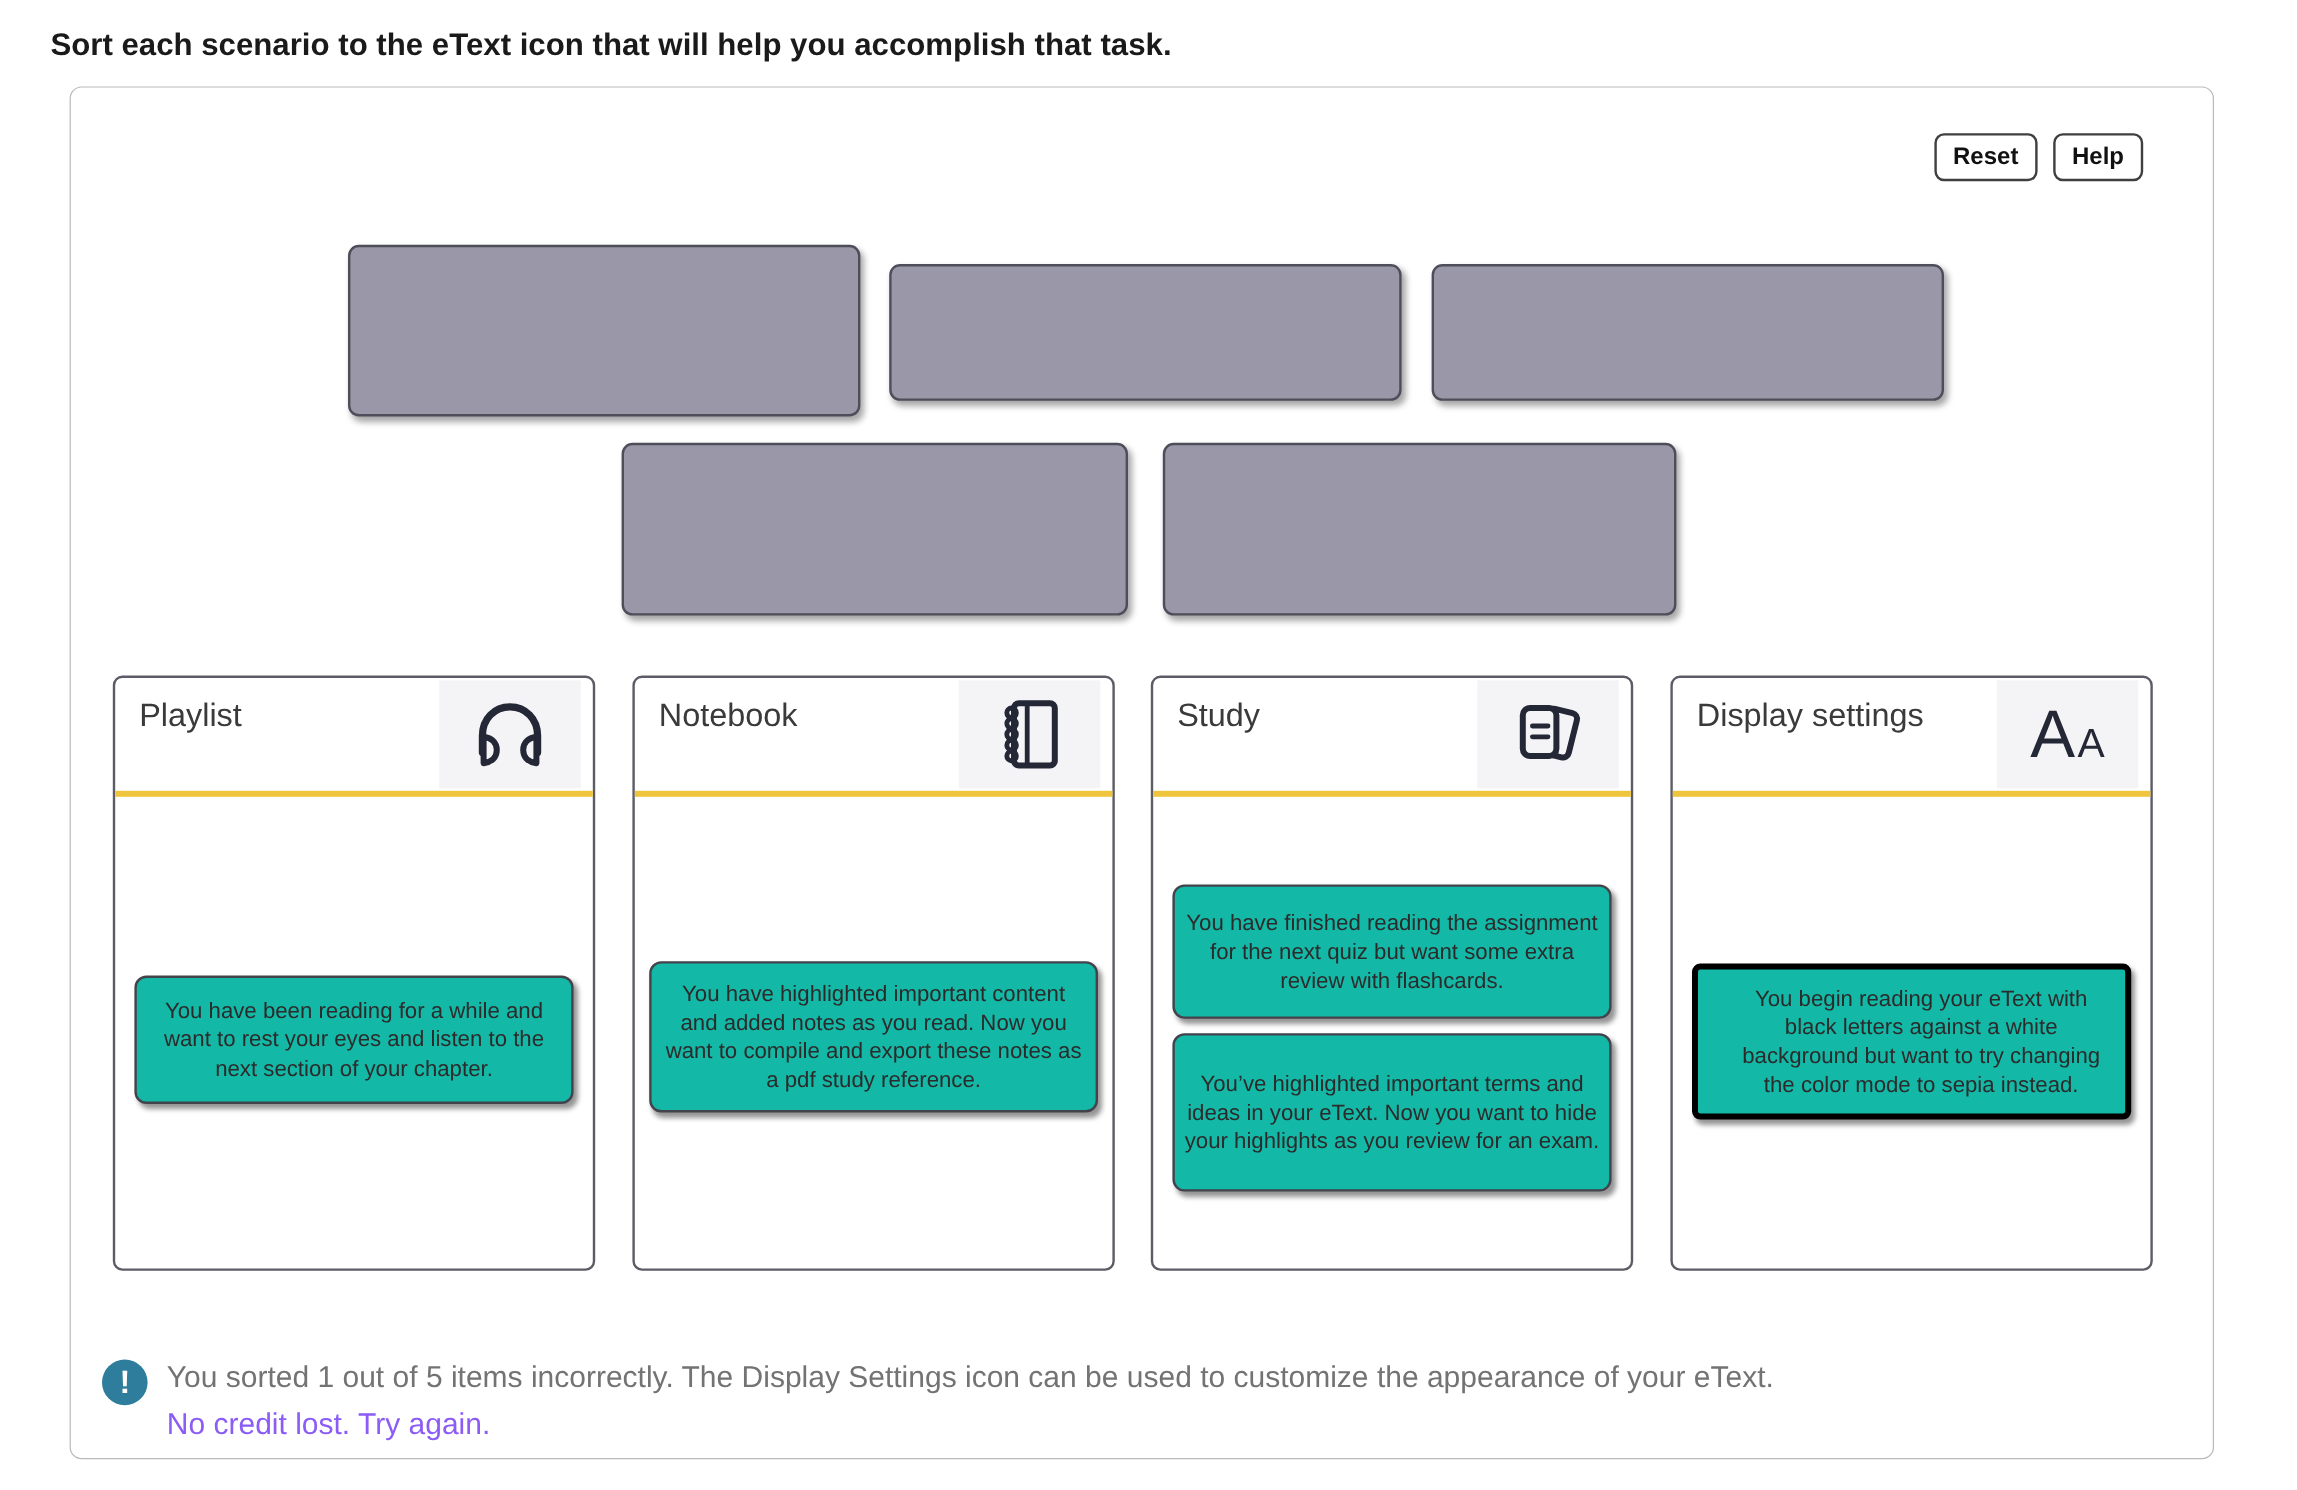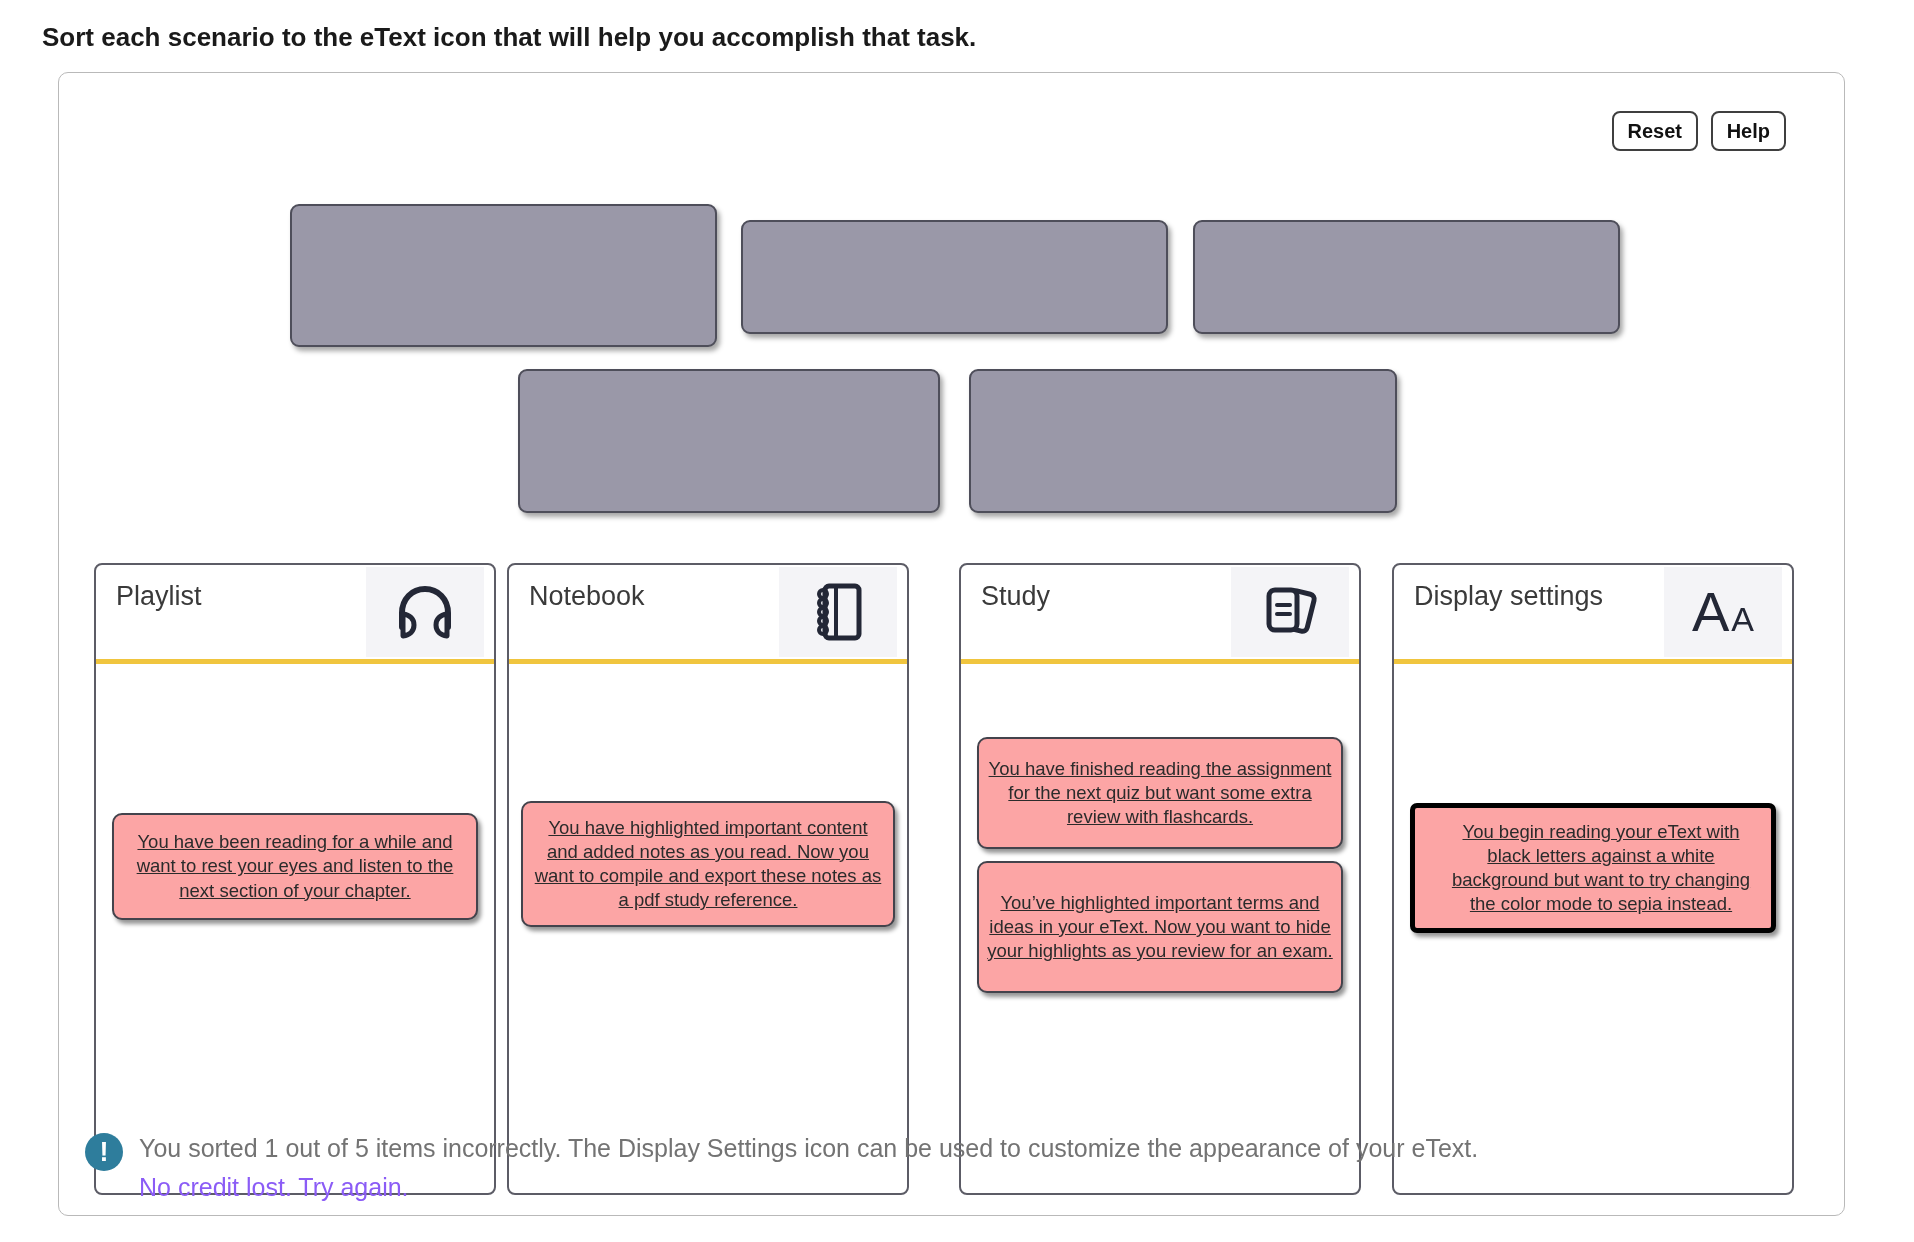--- a/index.html
+++ b/index.html
@@ -25,40 +25,40 @@
   .slot{
     position:absolute;background:#9a98a8;border:2px solid #4e4e5a;border-radius:9px;
     box-shadow:3px 4px 5px rgba(0,0,0,0.35);box-sizing:border-box;
   }
   .slot1{left:231px;top:131px;width:427px;height:143px;}
   .slot2{left:682px;top:147px;width:427px;height:114px;}
   .slot3{left:1134px;top:147px;width:427px;height:114px;}
   .slot4{left:459px;top:296px;width:422px;height:144px;}
   .slot5{left:910px;top:296px;width:428px;height:144px;}
   .card{
-    position:absolute;top:490px;width:402px;height:632px;background:#fff;
+    position:absolute;top:490px;width:402px;height:496px;background:#fff;
     border:2px solid #5c5c66;border-radius:8px;box-sizing:border-box;
   }
-  .card1{left:35px;} .card2{left:448px;padding-left:20px;} .card3{left:900px;} .card4{left:1333px;}
+  .card1{left:35px;} .card2{left:468px;padding-left:20px;} .card3{left:900px;} .card4{left:1333px;}
   .card-title{
     position:absolute;left:20px;top:16px;font-size:27px;color:#3a3a3a;
   }
   .icon-box{
     position:absolute;top:2px;right:10px;width:118px;height:90px;background:#f4f4f7;
     display:flex;align-items:center;justify-content:center;
   }
   .divider{
     position:absolute;top:94px;left:0;right:0;height:5px;background:#f0c53e;
   }
   .scenario{
-    position:absolute;left:16px;right:16px;background:#fca5a5;
+    position:absolute;left:16px;right:16px;background:#14b8a6;
     border:2px solid #43434c;border-radius:10px;
     box-shadow:3px 4px 4px rgba(0,0,0,0.42);
     padding:12px 8px;font-size:18.5px;line-height:1.3;text-align:center;color:#2b2b2b;
-    box-sizing:border-box;display:flex;align-items:center;justify-content:center;cursor:grab;text-decoration:underline;
+    box-sizing:border-box;display:flex;align-items:center;justify-content:center;cursor:grab;
   }
   .sc-playlist{top:248px;min-height:107px;}
   .sc-notebook{top:236px;min-height:126px;left:12px;right:12px;}
   .sc-study1{top:172px;min-height:112px;}
   .sc-study2{top:296px;min-height:132px;}
   .sc-display{top:238px;min-height:130px;border:5px solid #000;border-radius:7px;padding-left:24px;}
   .letters-icon{color:#232736;display:flex;align-items:baseline;font-weight:normal;}
   .letters-icon .big-a{font-size:56px;line-height:1;}
   .letters-icon .small-a{font-size:34px;line-height:1;margin-left:2px;}
   .feedback{

